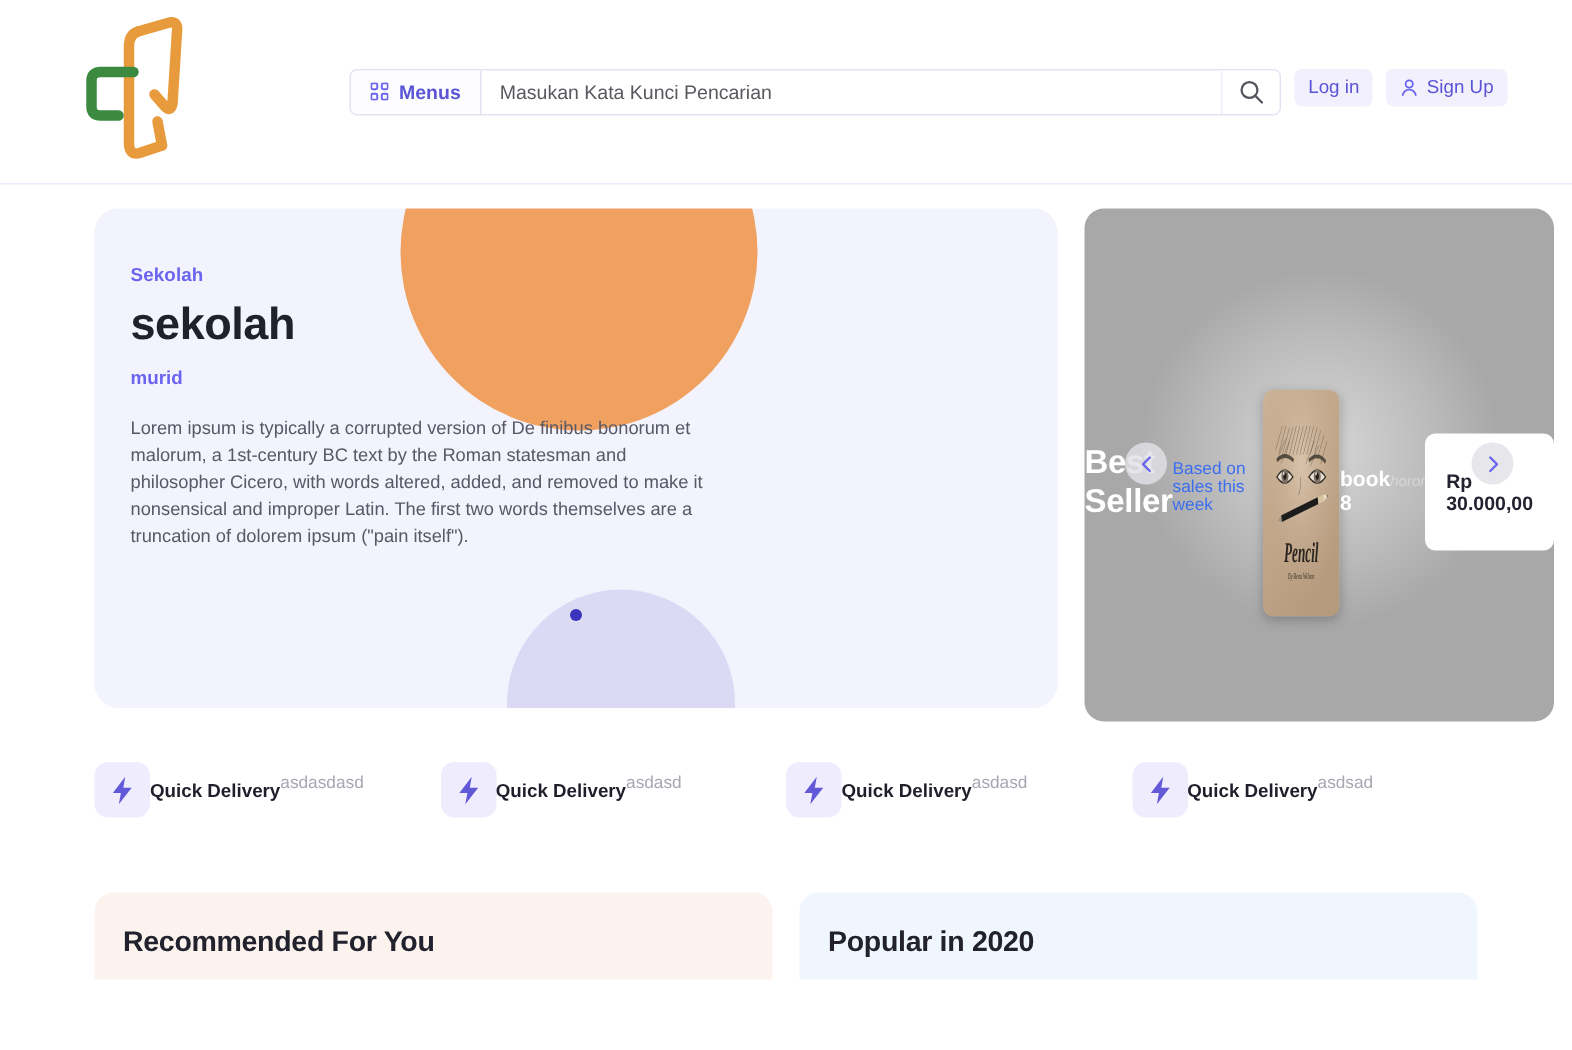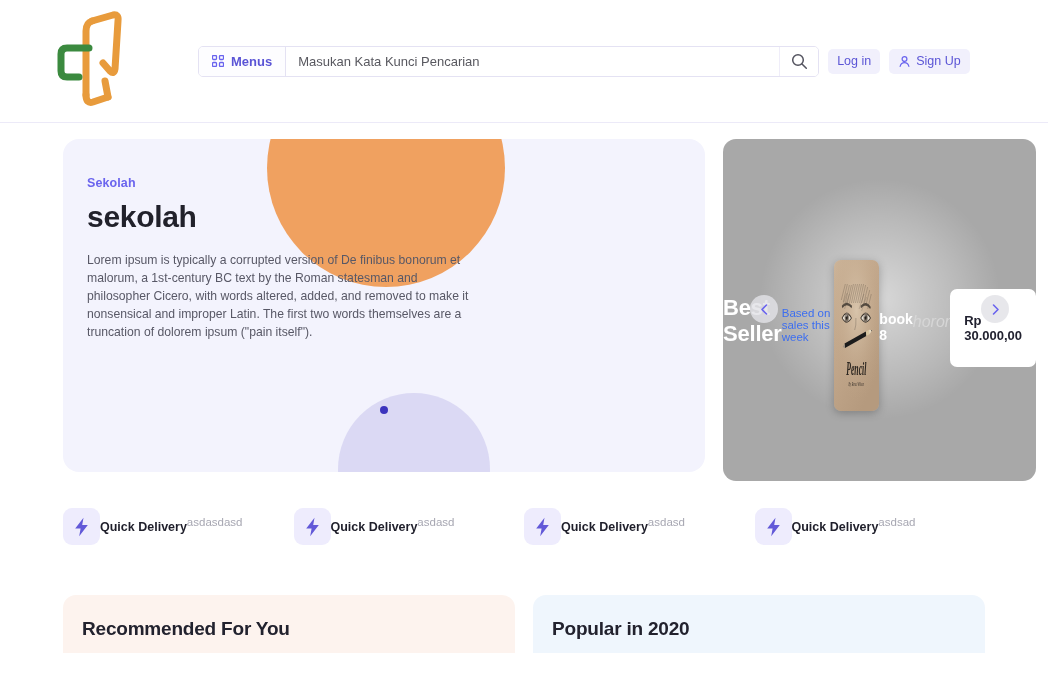--- a/index.html
+++ b/index.html
@@ -23,23 +23,22 @@
     width: 175px;
     display: flex;
     align-items: center;
     justify-content: center;
     flex: 0 0 auto;
   }
   .logo-wrap svg { display: block; }
 
   .header-tools {
     display: flex;
-    align-items: center;
     gap: 9px;
-    margin-left: 23px;
+    margin-left: 58px;
   }
   .searchbar {
     display: flex;
     align-items: stretch;
     height: 31px;
     border: 1px solid #e4e2f3;
     border-radius: 5px;
     background: #fff;
     overflow: hidden;
   }
@@ -226,21 +225,21 @@
   .bs-cover svg { display: block; width: 100%; height: 100%; }
   .bs-name {
     position: relative;
     font-size: 14px;
     font-weight: bold;
     color: #ffffff;
     margin-top: 12px;
   }
   .bs-genre {
     position: relative;
-    font-size: 16px;
+    font-size: 10px;
     color: #d6d6d6;
     margin-top: 2px;
     font-style: italic;
   }
   .bs-price {
     position: relative;
     margin-top: 14px;
     background: #ffffff;
     border-radius: 7px;
     padding: 24px 14px;
@@ -371,20 +370,21 @@
   <div class="hero-row">
 
     <div class="hero">
       <div class="hero-circle-orange"></div>
       <div class="hero-circle-purple"></div>
       <div class="hero-dot"></div>
 
       <div class="hero-content">
         <div class="hero-eyebrow">Sekolah</div>
         <div class="hero-title">sekolah</div>
+        <div class="hero-sub">murid</div>
         <p class="hero-body">Lorem ipsum is typically a corrupted version of De finibus bonorum et malorum, a 1st-century BC text by the Roman statesman and philosopher Cicero, with words altered, added, and removed to make it nonsensical and improper Latin. The first two words themselves are a truncation of dolorem ipsum ("pain itself").</p>
       </div>
     </div>
 
     <div class="bestseller">
       <div class="bs-glow"></div>
 
       <div class="bs-title">Best Seller</div>
       <div class="bs-subtitle">Based on sales this week</div>
 

